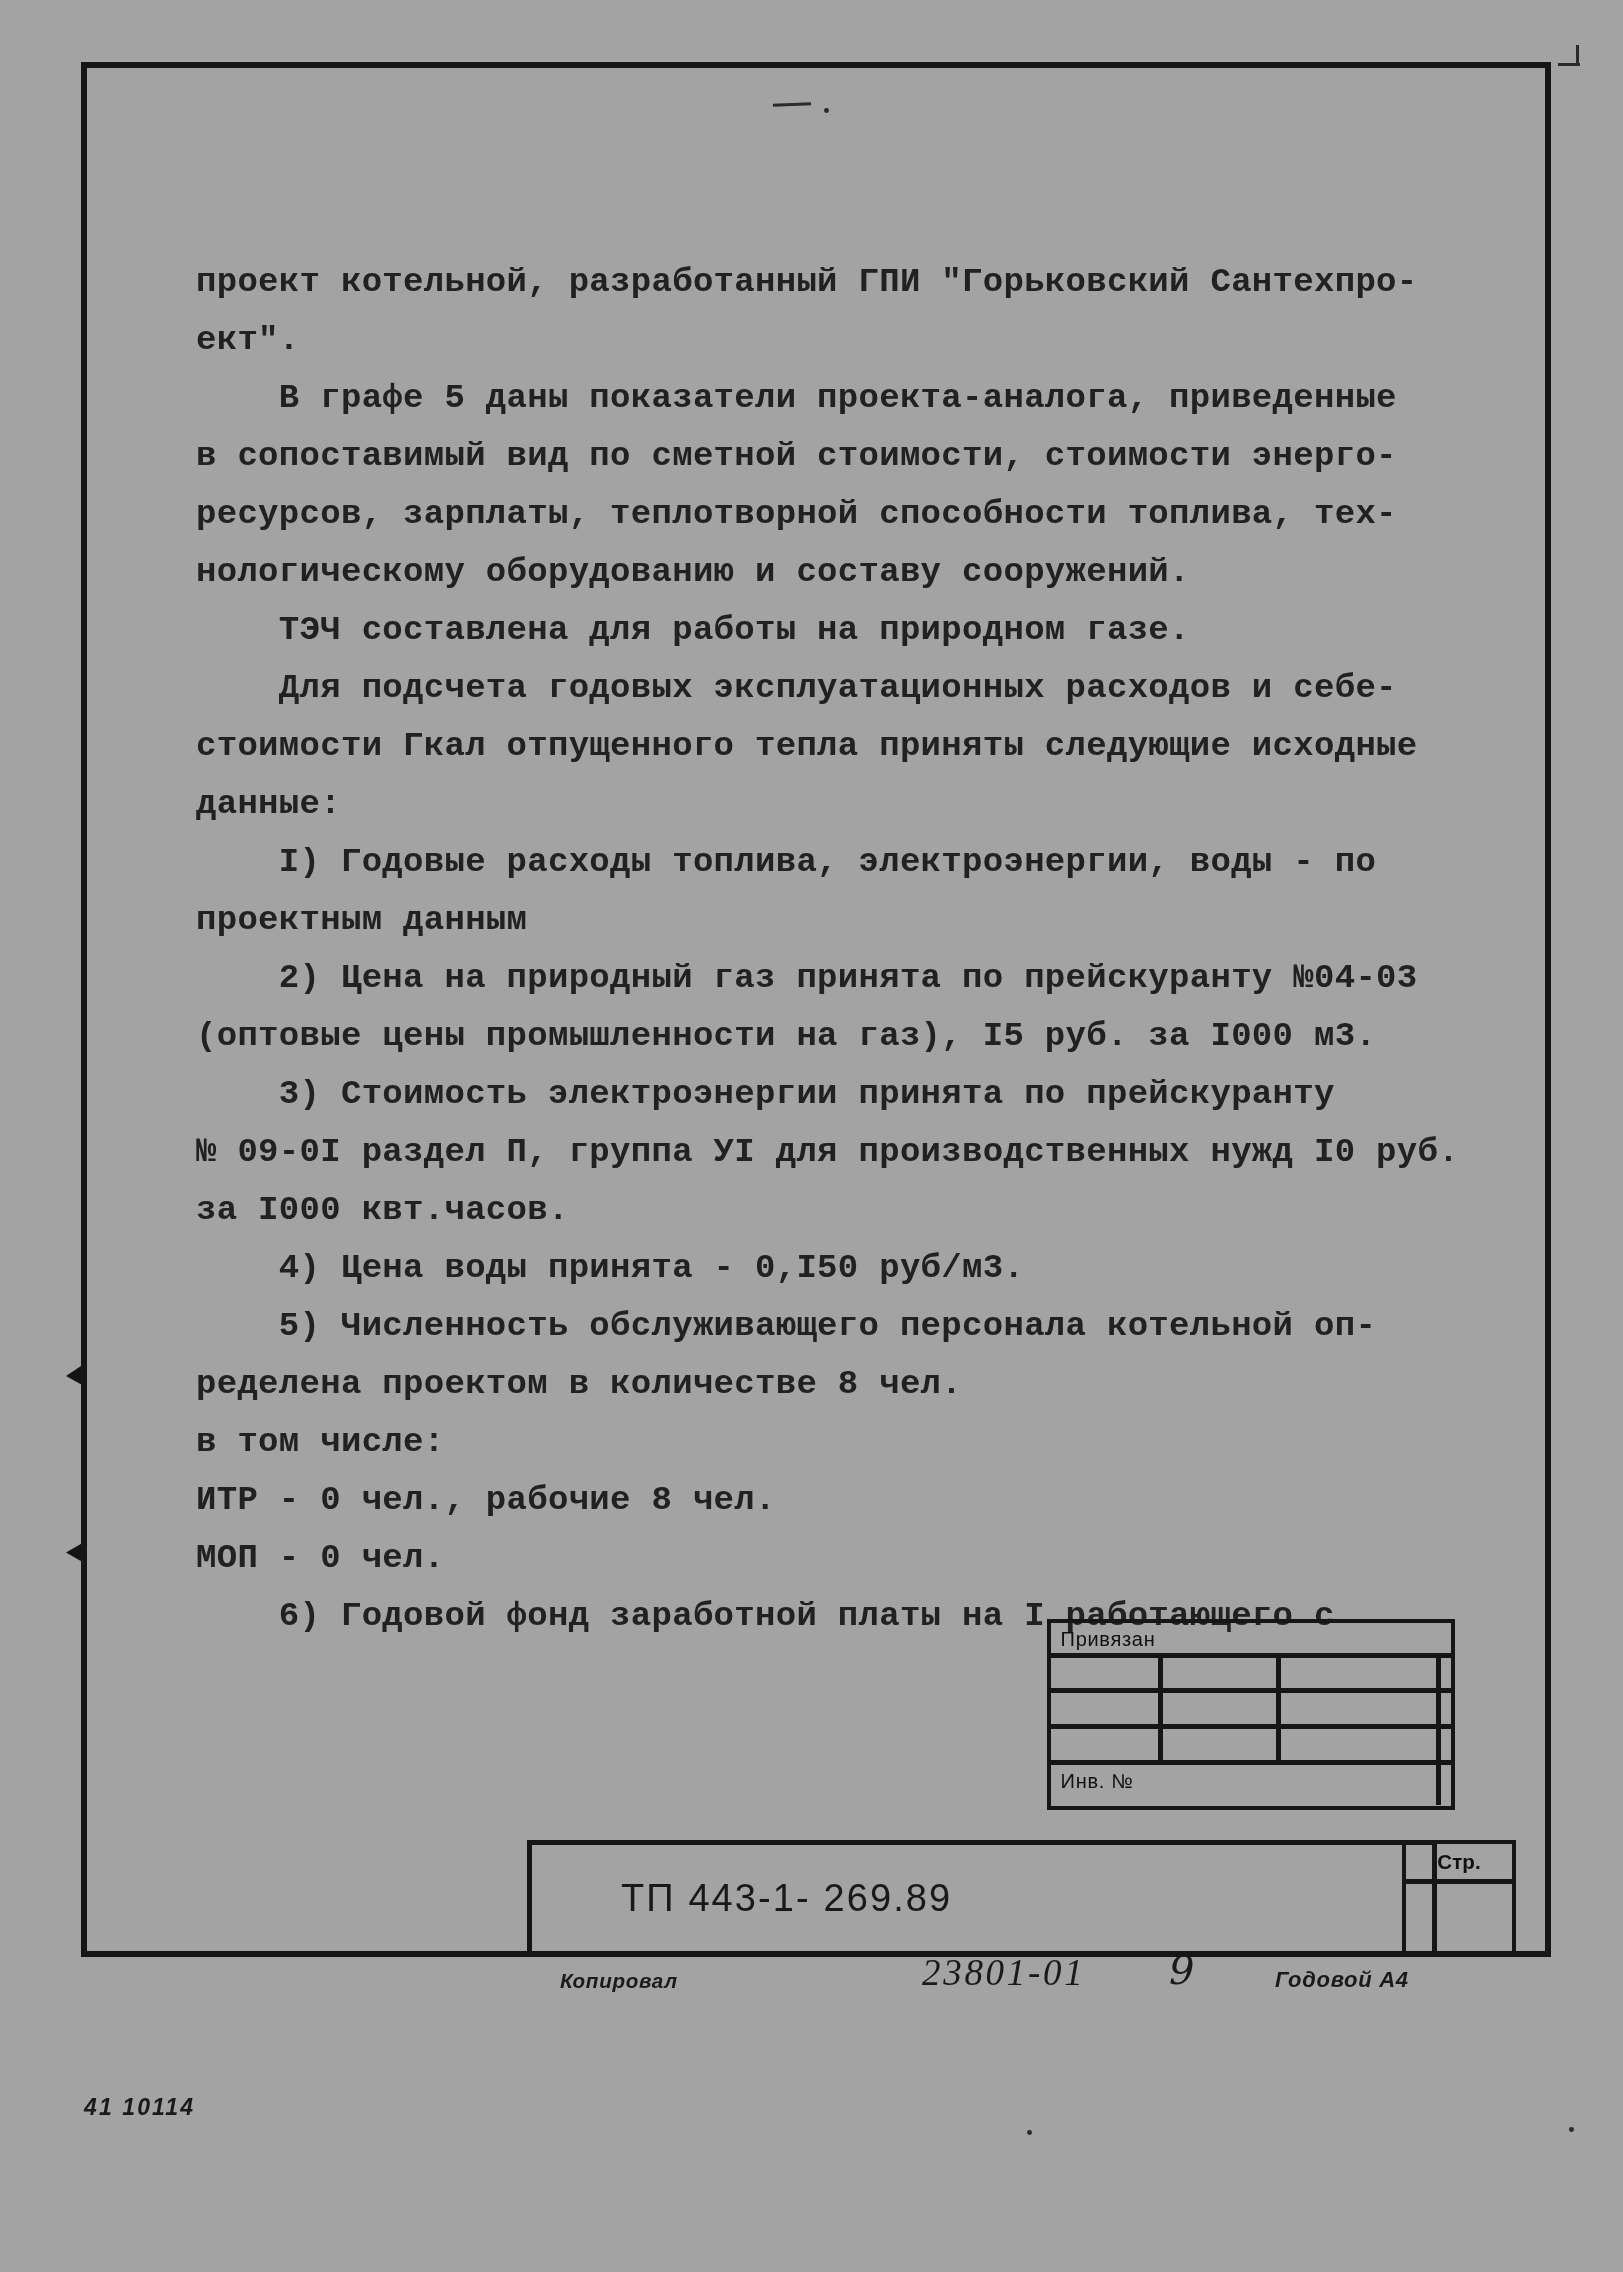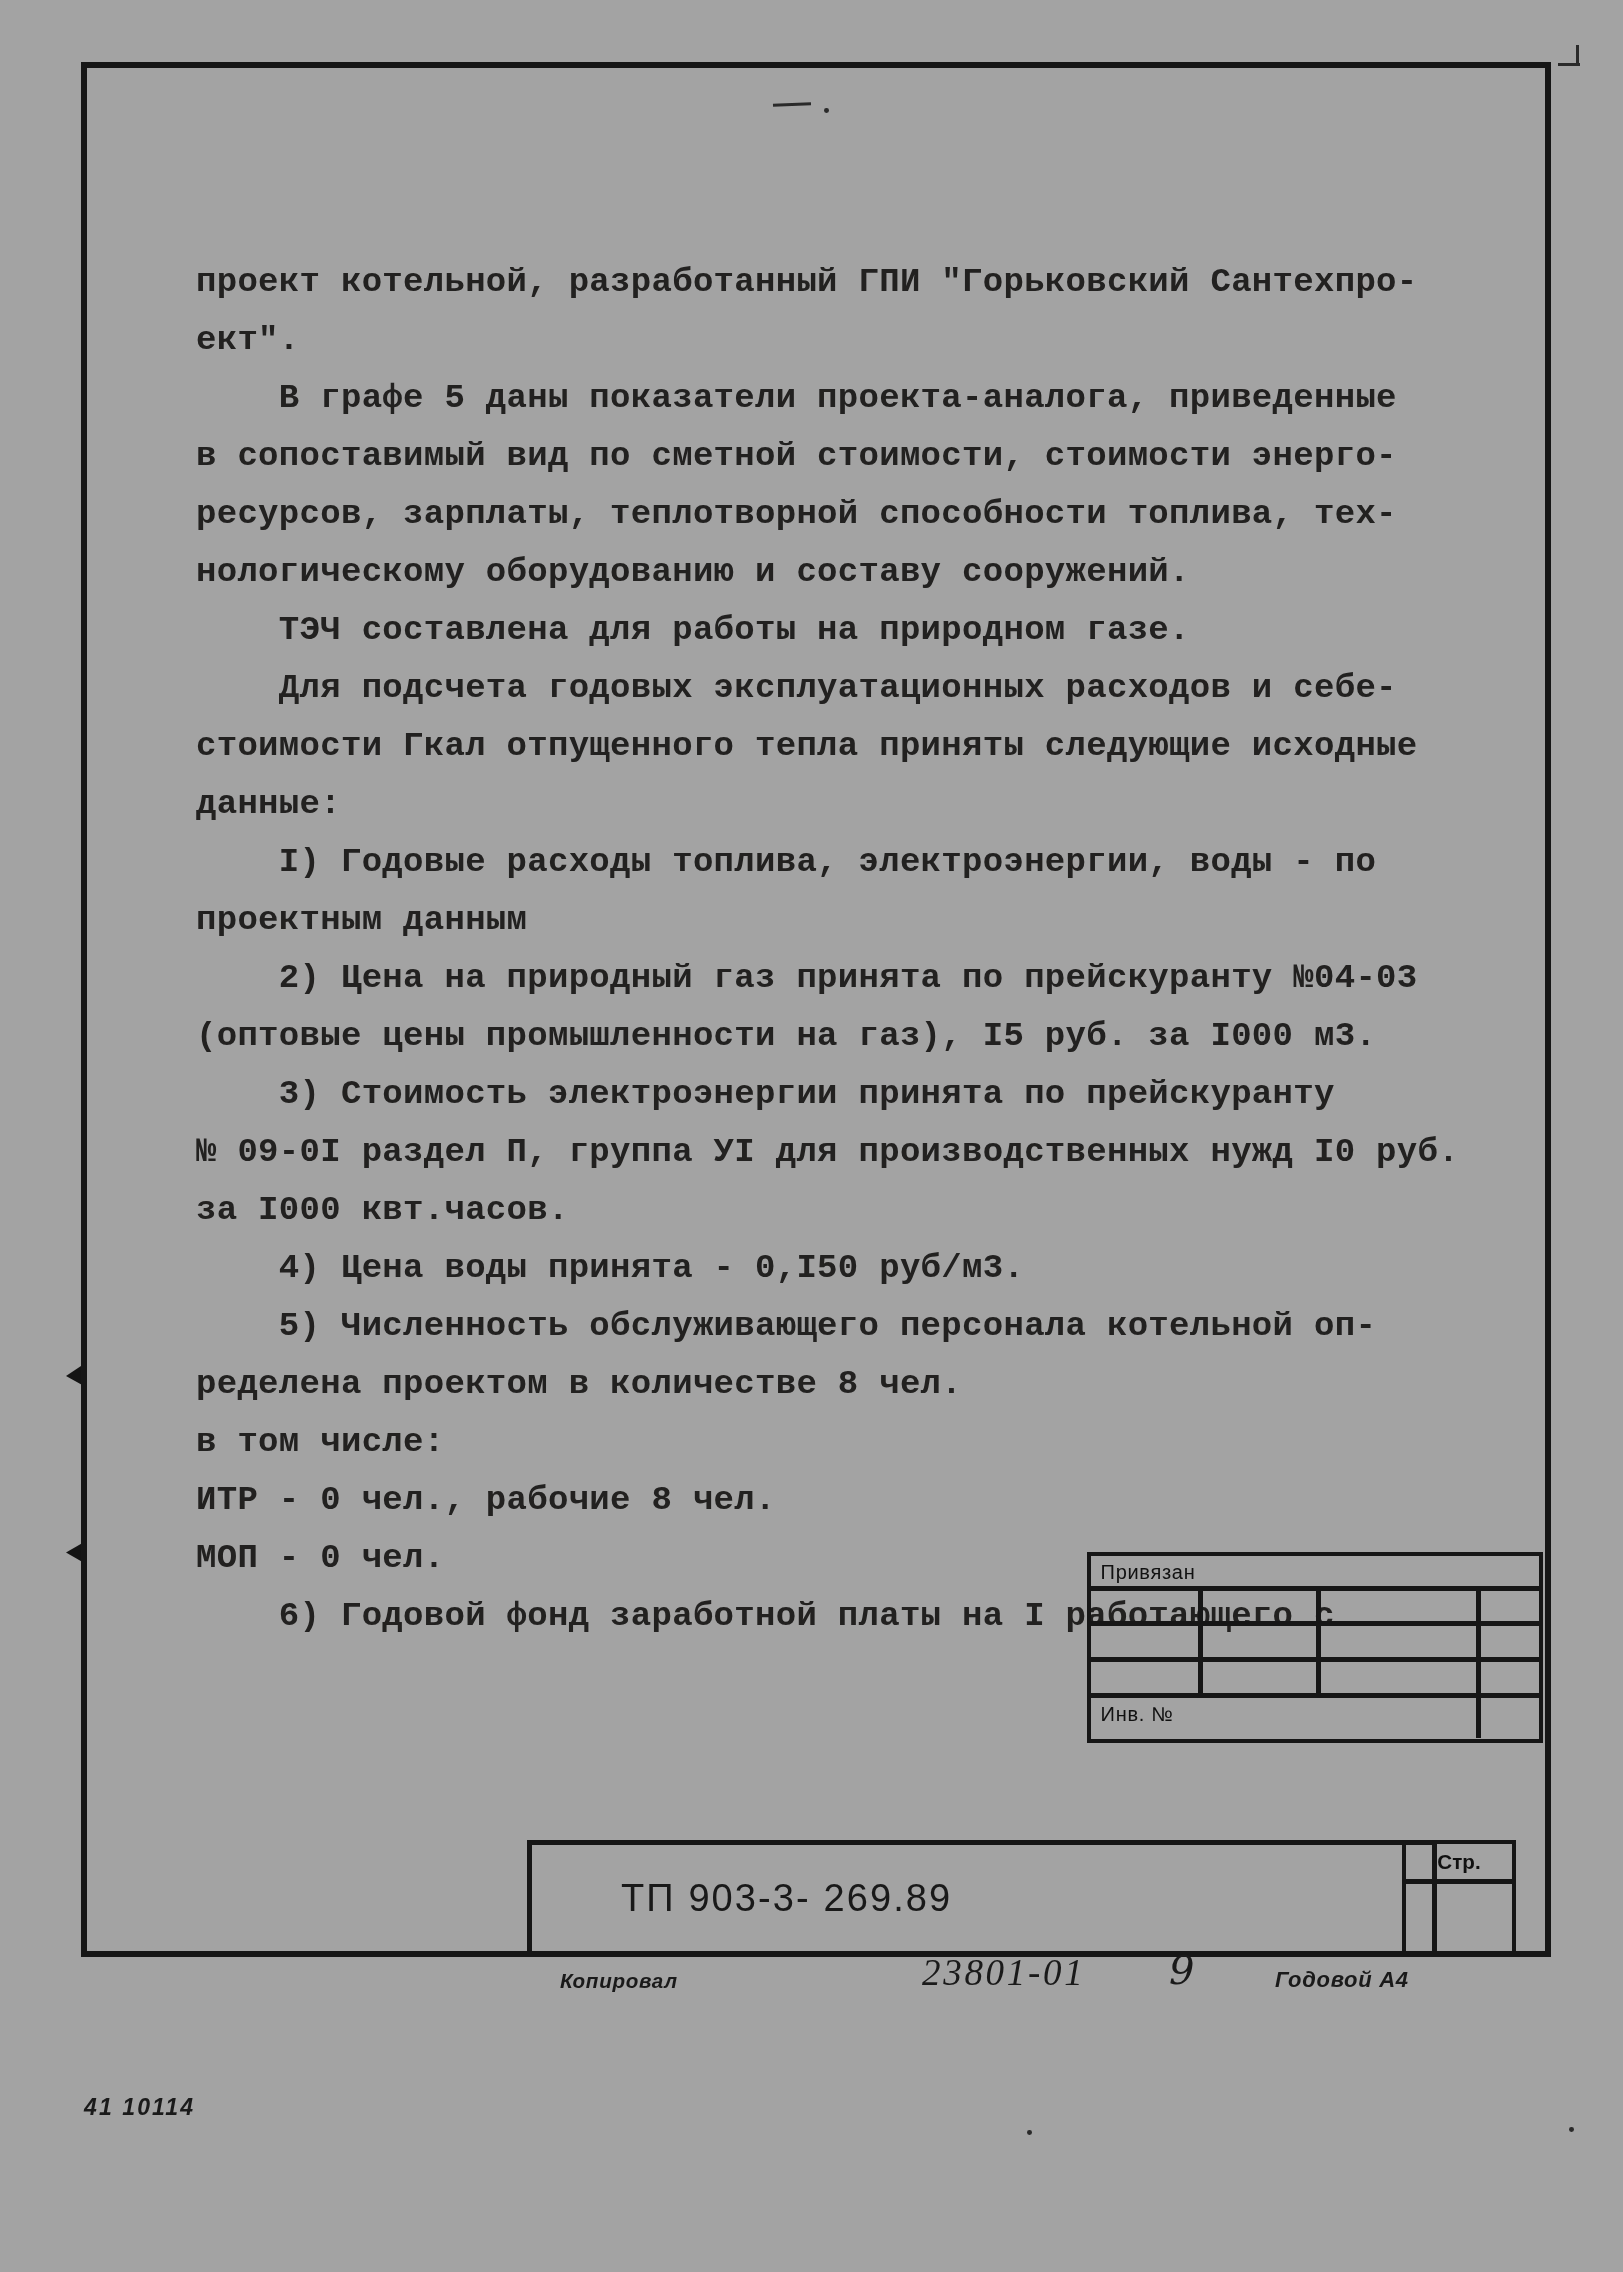--- a/index.html
+++ b/index.html
@@ -28,24 +28,23 @@
     font-size: 34px;
     line-height: 58px;
     font-weight: bold;
     white-space: pre;
     color: #222120;
     letter-spacing: 0.3px;
   }
   
   .tbA {
     position: absolute;
-    left: 1047px; top: 1552px;
-    width: 456px; height: 191px;
+    left: 1047px; top: 1619px;
+    width: 408px; height: 191px;
     border: 4.8px solid #161616;
-    margin-left: 40px;
   }
   .tbA .lbl {
     position: absolute;
     font-size: 20px;
     color: #111;
     letter-spacing: 0.7px;
   }
   .tbA .lbl.binding { left: 9.6px; top: 4.8px; }
   .tbA .lbl.inv     { left: 9.6px; top: 147px; }
   .hl { position: absolute; left: 0; right: 0; height: 4.8px; background: #161616; }
@@ -150,21 +149,21 @@
     <div class="hl" style="top:30px"></div>
     <div class="hl" style="top:65px"></div>
     <div class="hl" style="top:101px"></div>
     <div class="hl" style="top:137px"></div>
     <div class="vl" style="left:107px; top:30px; height:112px"></div>
     <div class="vl" style="left:225px; top:30px; height:112px"></div>
     <div class="vl" style="left:385px; top:30px; height:152px"></div>
   </div>
 
   <div class="docbox">
-    <span class="desig">ТП 903-3- 269.89</span>
+    <span class="desig">ТП 443-1- 269.89</span>
   </div>
 
   <div class="strbox">
     <div class="str-head">
       <span>Стр.</span>
     </div>
     <div class="hl" style="top:35px"></div>
   </div>
 
   <div class="annot copied">Копировал</div>

